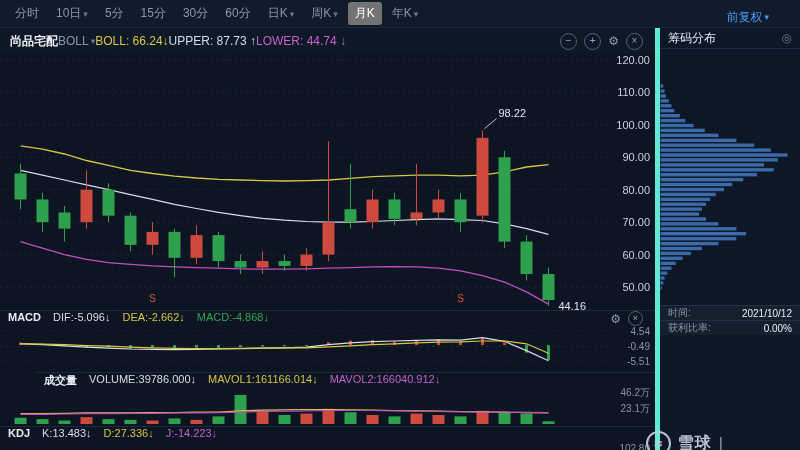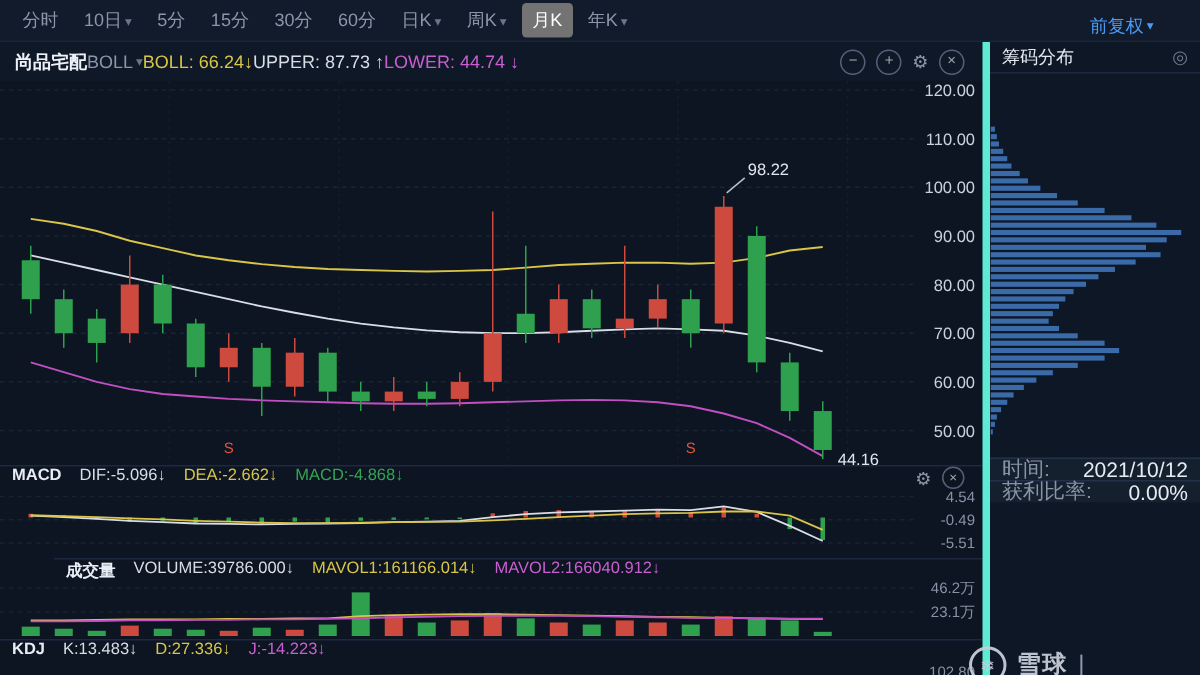--- a/index.html
+++ b/index.html
@@ -44,21 +44,21 @@
 
   .kdj-axis{position:absolute;left:608px;top:443px;width:42px;text-align:right;color:#8a93a6;font-size:10px;}
 
   
   .right-panel{position:absolute;left:655px;top:28px;width:145px;height:422px;background:#0d1726;
                border-left:5px solid #5eead4;box-sizing:border-box;}
   .chip-header{height:20px;display:flex;align-items:center;padding:0 8px;color:#e4e9f1;font-size:12px;
                border-bottom:1px solid #1c2940;}
   .chip-header .hdr-ic{margin-left:auto;color:#707c90;font-size:12px;cursor:pointer;}
   .stat-row{display:flex;justify-content:space-between;height:14px;align-items:center;padding:0 8px;
-            background:#15202f;border-top:1px solid #223048;font-size:14px;}
+            background:#15202f;border-top:1px solid #223048;font-size:10px;}
   .stat-label{color:#8a93a6;} .stat-value{color:#e6ebf3;}
 
   
   .watermark{position:absolute;right:10px;top:418px;display:flex;align-items:center;gap:7px;
              color:#c6cdd8;opacity:.95;z-index:5;}
   .wm-circle{width:21px;height:21px;border:2px solid #c6cdd8;border-radius:50%;display:flex;
              align-items:center;justify-content:center;font-size:12px;}
   .wm-brand{font-size:16px;font-weight:bold;letter-spacing:1px;}
   .wm-div{color:#98a1b0;font-size:16px;}
   .wm-name{font-size:11px;letter-spacing:1px;margin-top:36px;}

